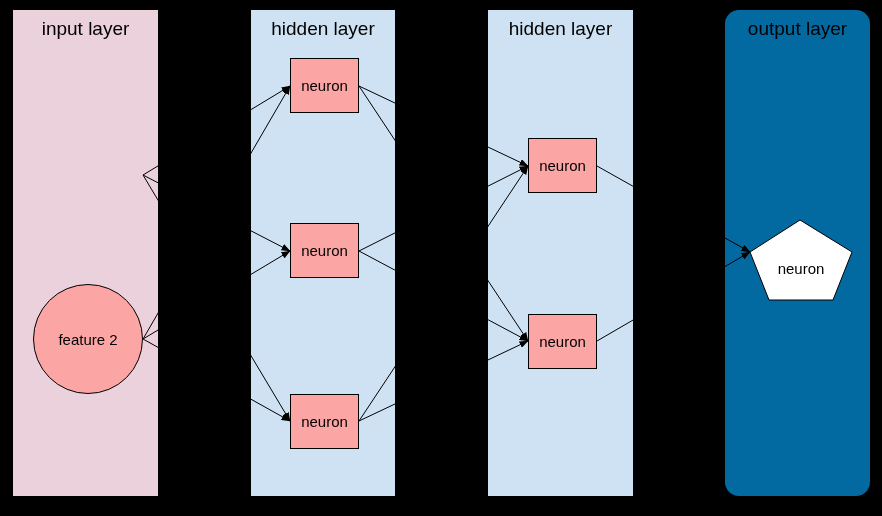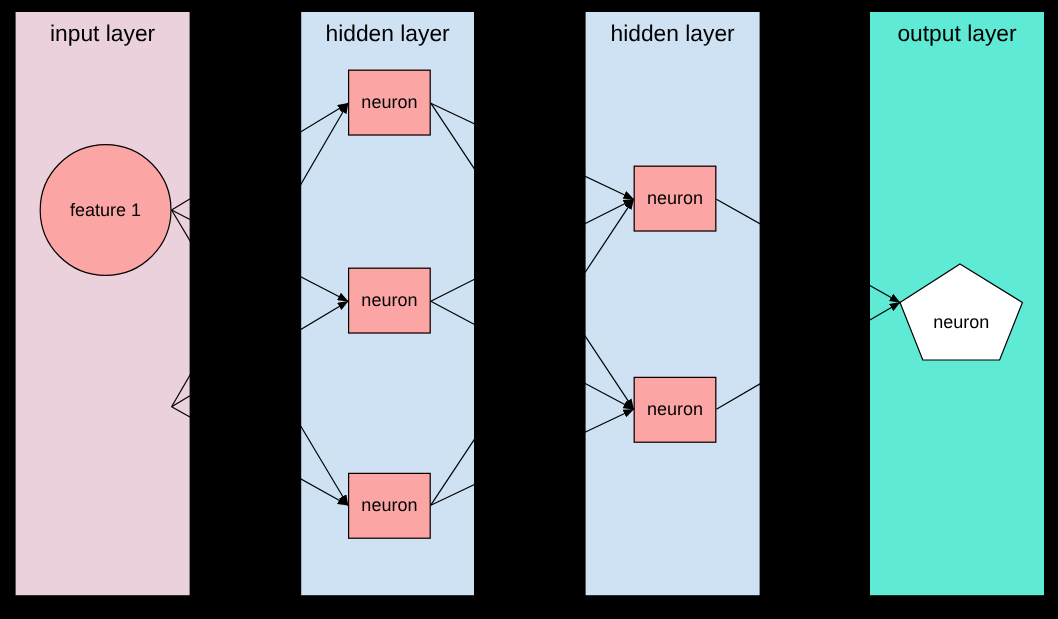--- a/index.html
+++ b/index.html
@@ -79,26 +79,26 @@
 
   <section class="panel" id="panel-input" style="background: rgb(234, 209, 220);">
     <div class="panel-title">input layer</div>
   </section>
   <section class="panel" id="panel-hidden1" style="background: rgb(207, 226, 243);">
     <div class="panel-title">hidden layer</div>
   </section>
   <section class="panel" id="panel-hidden2" style="background: rgb(207, 226, 243);">
     <div class="panel-title">hidden layer</div>
   </section>
-  <section class="panel" id="panel-output" style="background: #5eead4;">
+  <section class="panel" id="panel-output" style="background: #0369a1; border-radius: 14px;">
     <div class="panel-title">output layer</div>
   </section>
 
-  <div class="node circle" id="node-feature-1">
-    <span>feature 1</span>
+  <div class="node circle" id="node-feature-2">
+    <span>feature 2</span>
   </div>
 
   <div class="node" id="node-h1-n1">
     <span>neuron</span>
   </div>
   <div class="node" id="node-h1-n2">
     <span>neuron</span>
   </div>
   <div class="node" id="node-h1-n3">
     <span>neuron</span>

